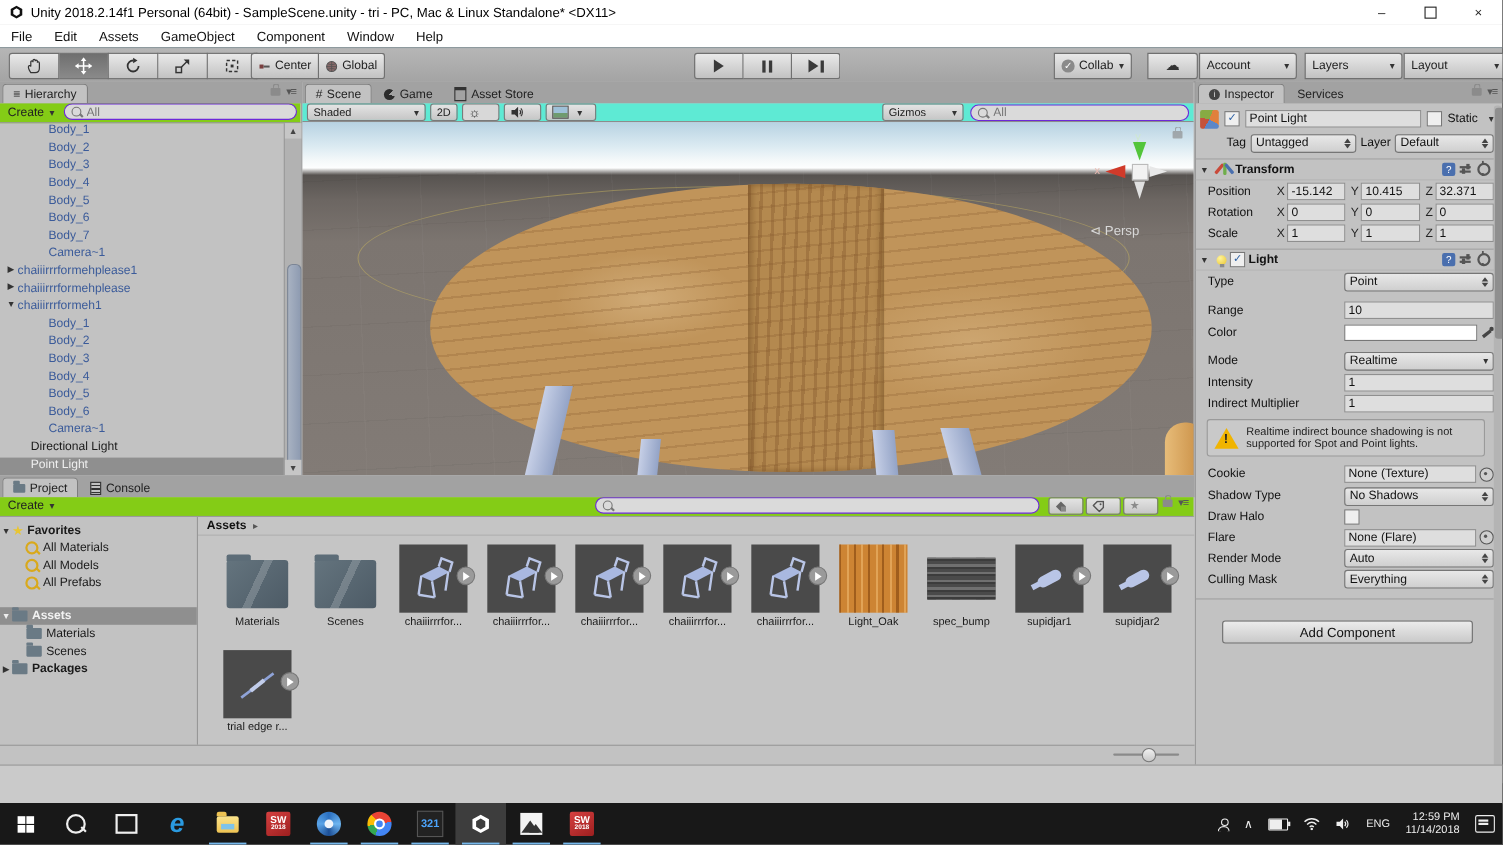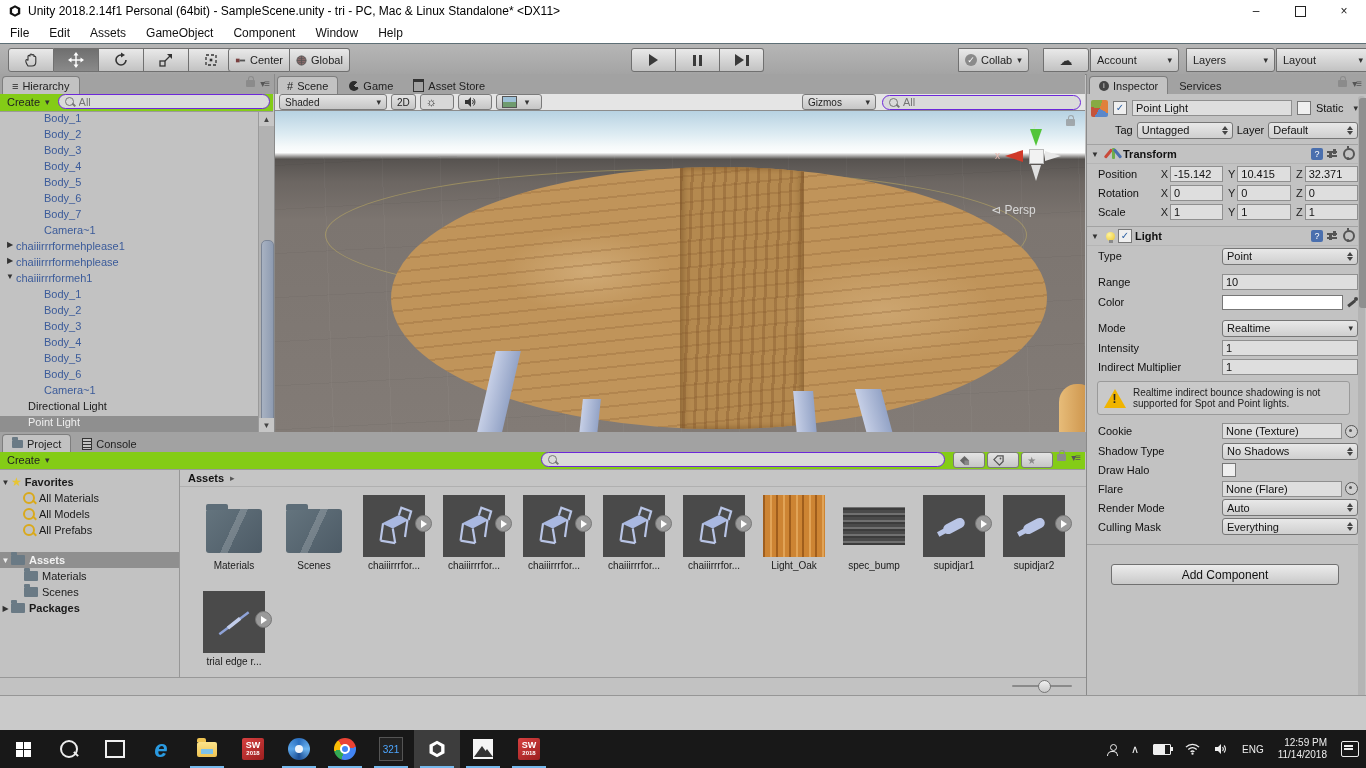--- a/index.html
+++ b/index.html
@@ -72,21 +72,21 @@
   .lvl1{padding-left:28px;}
   .lvl2{padding-left:44px;}
   .blue{color:#3b5b9a;}
   .dark{color:#1a1a1a;}
   .hrow.selected{background:#8f8f8f;color:#efefef;}
   .vscroll{position:absolute;right:0;top:38px;width:15px;bottom:0;background:#b2b2b2;border-left:1px solid #9a9a9a;}
   .vscroll .arr{position:absolute;left:0;width:15px;height:14px;background:#c6c6c6;color:#444;font-size:8px;display:flex;align-items:center;justify-content:center;}
   .vscroll .thumb{position:absolute;left:2px;width:11px;background:linear-gradient(90deg,#a8b2c2,#8e9bb1);border:1px solid #7b8596;border-radius:5px;}
   
   .scenepanel{position:absolute;left:275px;top:74px;width:810px;height:358px;background:#c2c2c2;}
-  .scenebar{position:absolute;left:0;top:20px;right:0;height:17px;background:#e5e5e5;border-bottom:1px solid #8c8c8c;
+  .scenebar{position:absolute;left:0;top:20px;right:0;height:17px;background:#5eead4;border-bottom:1px solid #8c8c8c;
     display:flex;align-items:center;padding:0 4px;box-sizing:border-box;gap:4px;}
   .sbtn{height:14px;background:linear-gradient(#e4e4e4,#c6c6c6);border:1px solid #7a7a7a;border-radius:3px;
     display:flex;align-items:center;padding:0 5px;font-size:10px;color:#222;}
   .canvas{position:absolute;left:0;top:37px;right:0;bottom:0;overflow:hidden;
     background:linear-gradient(#b7d2e2 0%,#dcebf2 7%,#f5f9fa 11%,#fdfefe 13%,#575350 15%,#6c6662 22%,#7c7570 34%,#827b76 100%);}
   .gridlines{position:absolute;left:0;top:45px;right:0;bottom:0;opacity:.5;
     background:repeating-linear-gradient(88deg,rgba(240,240,240,.07) 0 1px,transparent 1px 58px),
                repeating-linear-gradient(-3deg,rgba(30,30,30,.08) 0 1px,transparent 1px 44px);}
   .lightring{position:absolute;left:50px;top:58px;width:700px;height:130px;border:1px solid rgba(205,185,95,.45);border-radius:50%;}
   .lightdot{position:absolute;left:386px;top:66px;width:5px;height:5px;background:#d8c24a;}
@@ -198,21 +198,21 @@
   .fexplorer::before{content:"";position:absolute;left:0;top:-4px;width:9px;height:4px;background:#eec353;border-radius:2px 2px 0 0;}
   .fexplorer::after{content:"";position:absolute;left:4px;top:7px;width:12px;height:5px;background:#7ec3ea;}
   .swicon{width:22px;height:22px;background:linear-gradient(145deg,#d64040,#9c1f1f);border-radius:2px;color:#fff;
     display:flex;flex-direction:column;align-items:center;justify-content:center;font-size:9px;font-weight:bold;line-height:8px;}
   .swicon small{font-size:6px;font-weight:bold;}
   .ringapp{width:22px;height:22px;border-radius:50%;background:conic-gradient(#2a6fc0,#6db5f0,#1c4f96,#5aa4e8,#2a6fc0);position:relative;}
   .ringapp::after{content:"";position:absolute;left:7px;top:7px;width:8px;height:8px;border-radius:50%;background:#eef4fb;}
   .chromeicon{width:22px;height:22px;border-radius:50%;background:conic-gradient(from -40deg,#ea4335 0 120deg,#4285f4 0 240deg,#34a853 0 300deg,#fbbc05 0 360deg);position:relative;}
   .chromeicon::after{content:"";position:absolute;left:6px;top:6px;width:10px;height:10px;border-radius:50%;background:#4285f4;border:2px solid #fff;box-sizing:border-box;}
   .mpcicon{width:22px;height:22px;background:#222;border:1px solid #555;display:flex;align-items:center;justify-content:center;gap:1px;
-    font-size:10px;font-weight:normal;}
+    font-size:10px;font-weight:bold;}
   .unitytask{width:20px;height:20px;}
   .photosicon{width:20px;height:20px;background:#f4f4f4;position:relative;overflow:hidden;}
   .photosicon::before{content:"";position:absolute;left:1px;bottom:2px;border-left:8px solid transparent;border-right:8px solid transparent;border-bottom:11px solid #333;}
   .photosicon::after{content:"";position:absolute;right:0px;bottom:2px;border-left:6px solid transparent;border-right:6px solid transparent;border-bottom:8px solid #333;}
   .tray{margin-left:auto;display:flex;align-items:center;color:#eee;}
   .trayitem{padding:0 7px;display:flex;align-items:center;justify-content:center;height:100%;}
   .personicon{width:10px;height:10px;position:relative;}
   .personicon::before{content:"";position:absolute;left:3px;top:0;width:5px;height:5px;border:1.5px solid #eee;border-radius:50%;}
   .personicon::after{content:"";position:absolute;left:0;top:7px;width:9px;height:4px;border:1.5px solid #eee;border-bottom:none;border-radius:5px 5px 0 0;}
   .batticon{width:16px;height:9px;border:1px solid #eee;border-radius:1px;position:relative;background:linear-gradient(90deg,#eee 0 70%,transparent 70%);}

